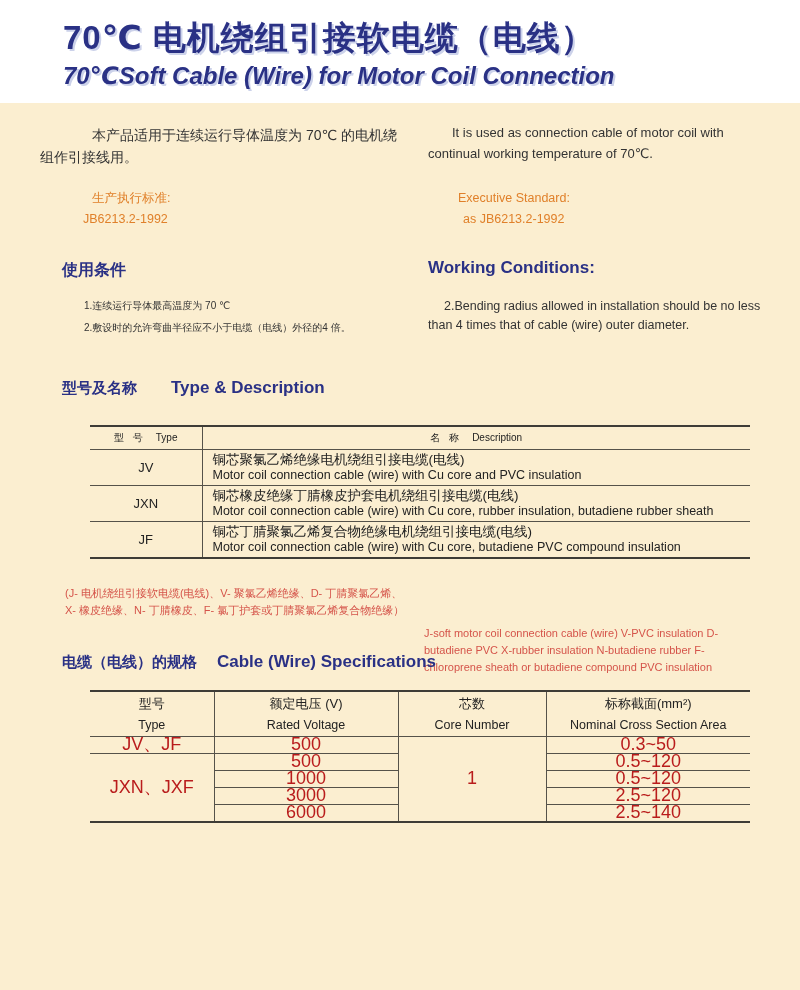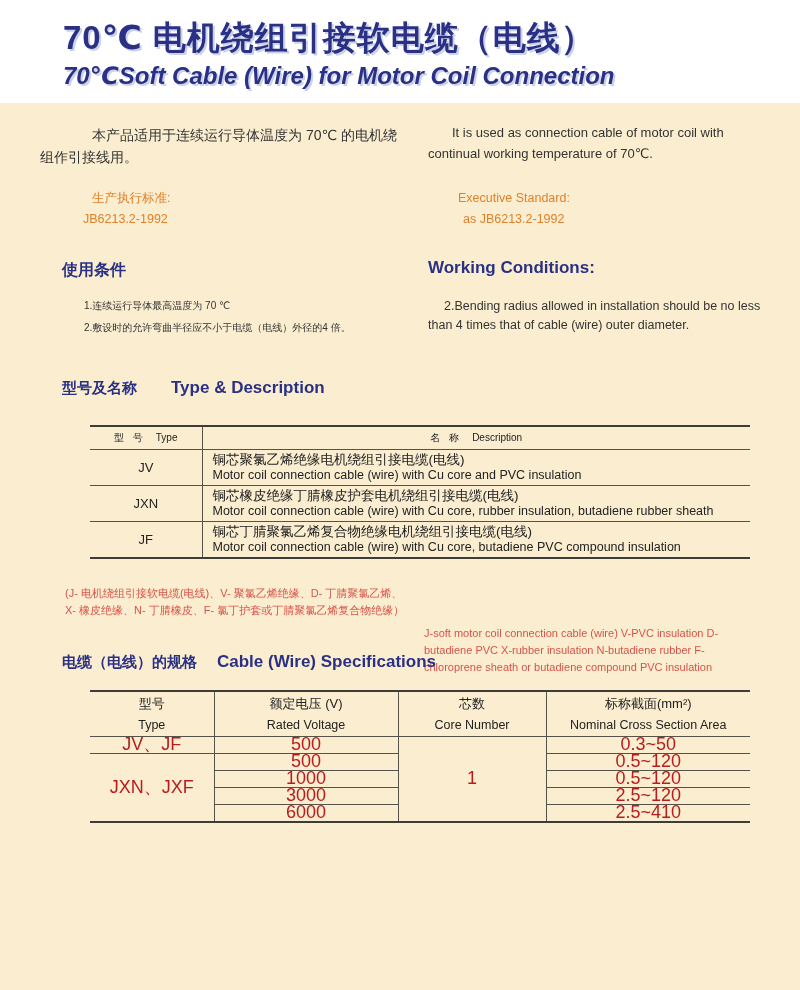--- a/index.html
+++ b/index.html
@@ -205,19 +205,19 @@
       <tr>
         <td>1000</td>
         <td>0.5~120</td>
       </tr>
       <tr>
         <td>3000</td>
         <td>2.5~120</td>
       </tr>
       <tr>
         <td>6000</td>
-        <td>2.5~410</td>
+        <td>2.5~140</td>
       </tr>
     </tbody>
       </table>
   </div>
 
 </div>
 
 </body></html>

